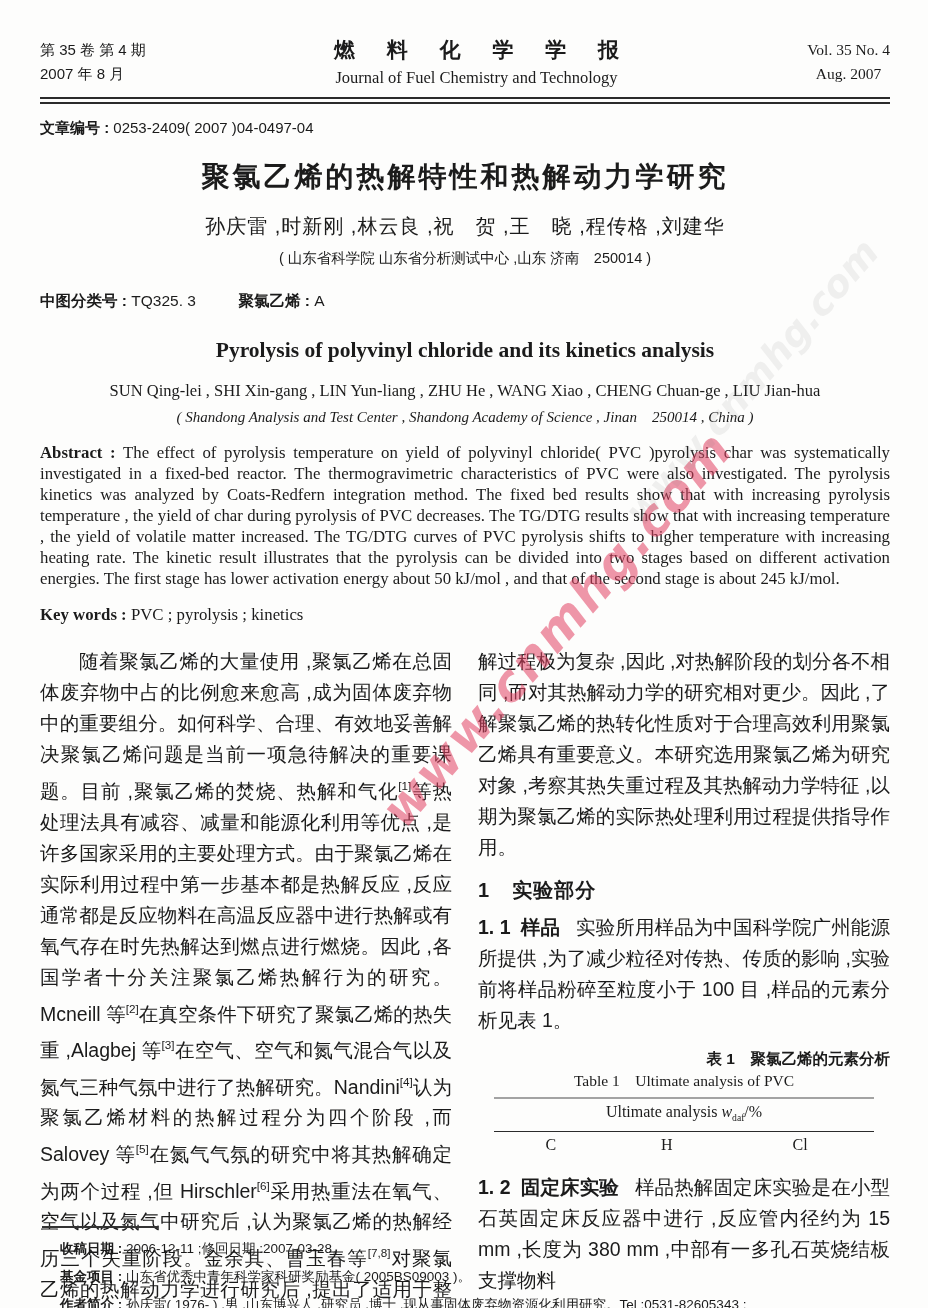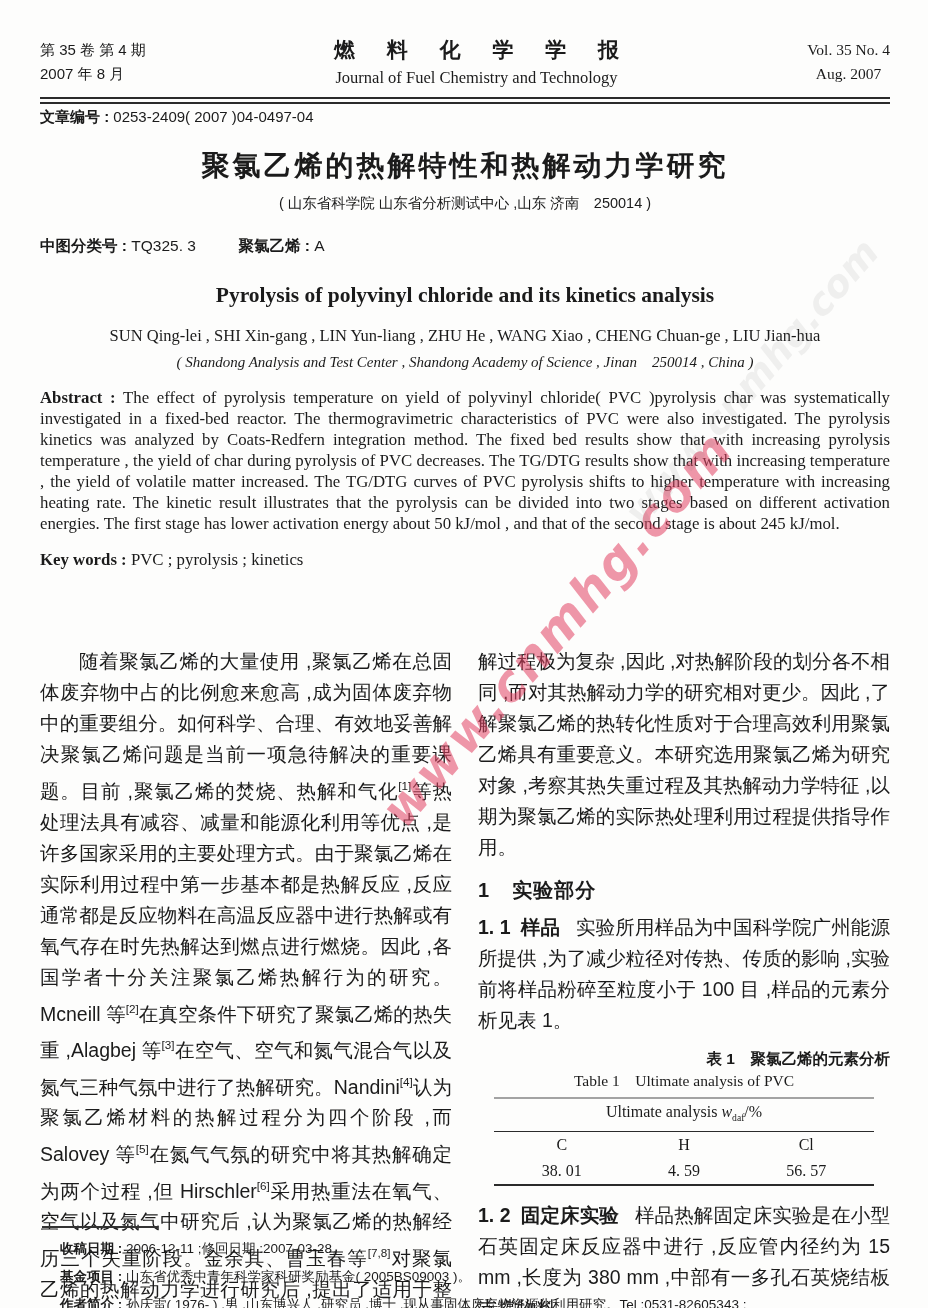--- a/index.html
+++ b/index.html
@@ -13,21 +13,21 @@
   
   .masthead{display:flex;justify-content:space-between;align-items:center;margin-top:24px;}
   .mh-left,.mh-right{font-family:"Liberation Sans", sans-serif;font-size:15px;line-height:24px;}
   .mh-right{text-align:center;font-family:"Liberation Serif", serif;font-size:15.5px;}
   .mh-center{text-align:center;}
   .mh-journal-cn{font-family:"Liberation Sans", sans-serif;font-weight:bold;font-size:21px;letter-spacing:13px;text-indent:13px;}
   .mh-journal-en{font-size:16.5px;margin-top:4px;}
   .mh-rule{margin-top:9px;height:3px;border-top:2px solid #2b2b2b;border-bottom:2px solid #2b2b2b;}
 
   
-  .article-id{margin-top:4px;font-family:"Liberation Sans", sans-serif;font-size:15px;}
+  .article-id{margin-top:15px;font-family:"Liberation Sans", sans-serif;font-size:15px;}
   .article-id .lbl{font-weight:bold;}
   .title-cn{margin:20px 0 0 0;text-align:center;font-family:"Liberation Sans", sans-serif;
     font-weight:bold;font-size:28px;letter-spacing:3px;}
   .authors-cn{margin-top:17px;text-align:center;font-family:"Liberation Sans", sans-serif;font-size:20px;letter-spacing:1px;}
   .affil-cn{margin-top:9px;text-align:center;font-family:"Liberation Sans", sans-serif;font-size:14.5px;}
   .meta-lines{margin-top:20px;font-family:"Liberation Sans", sans-serif;font-size:15.5px;line-height:26px;}
   .meta-lines .lbl{font-weight:bold;}
   .clc-gap{display:inline-block;width:34px;}
 
   
@@ -101,20 +101,21 @@
     </div>
   </div>
   <div class="mh-rule"></div>
 
   <div class="article-id">
     <span class="lbl">文章编号 :</span>
     <span>0253-2409( 2007 )04-0497-04</span>
   </div>
 
   <h1 class="title-cn">聚氯乙烯的热解特性和热解动力学研究</h1>
+  <div class="authors-cn">孙庆雷 ,时新刚 ,林云良 ,祝　贺 ,王　晓 ,程传格 ,刘建华</div>
   <div class="affil-cn">( 山东省科学院 山东省分析测试中心 ,山东 济南　250014 )</div>
 
   <div class="meta-lines">
     <div>
       <span class="lbl">中图分类号 :</span>
       <span>TQ325. 3</span>
       <span class="clc-gap"></span>
       <span class="lbl">聚氯乙烯 :</span>
       <span>A</span>
     </div>
@@ -156,25 +157,20 @@
         <table class="t1">
           <tbody>
               <tr>
             <th class="rule-thick" colspan="3"><span>Ultimate analysis </span><span style="font-style: italic;">w</span><sub>daf</sub><span>/%</span></th>
           </tr>
           <tr>
             <td class="rule-thin">C</td>
             <td class="rule-thin">H</td>
             <td class="rule-thin">Cl</td>
           </tr>
-          <tr>
-            <td class="rule-bottom">38. 01</td>
-            <td class="rule-bottom">4. 59</td>
-            <td class="rule-bottom">56. 57</td>
-          </tr>
         </tbody>
           </table>
       </div>
 
       <p class="p12">
         <span class="sub-num">1. 2</span><span class="sub-title">固定床实验</span><span>样品热解固定床实验是在小型石英固定床反应器中进行 ,反应管内径约为 15 mm ,长度为 380 mm ,中部有一多孔石英烧结板支撑物料</span>
       </p>
     </div>
   </div>
 

